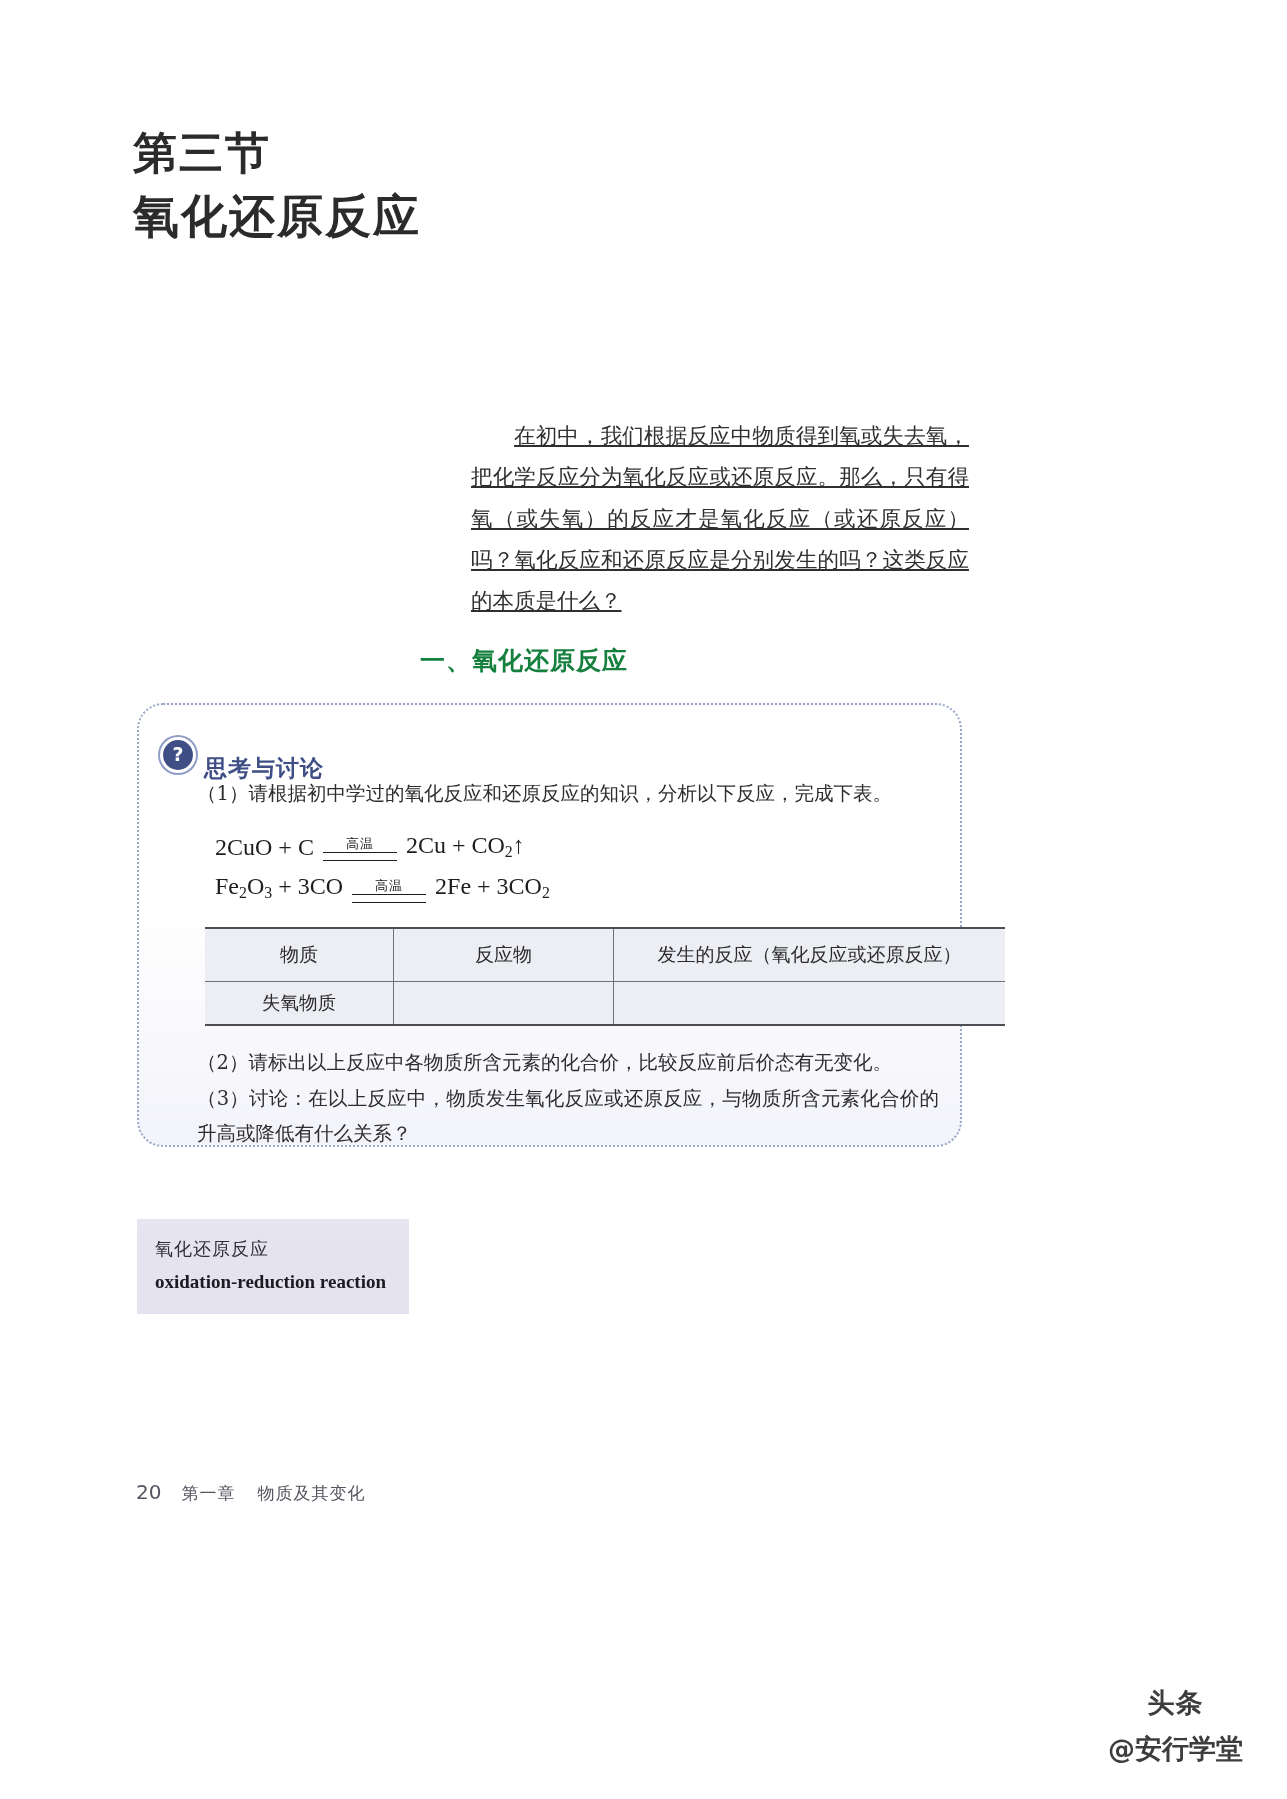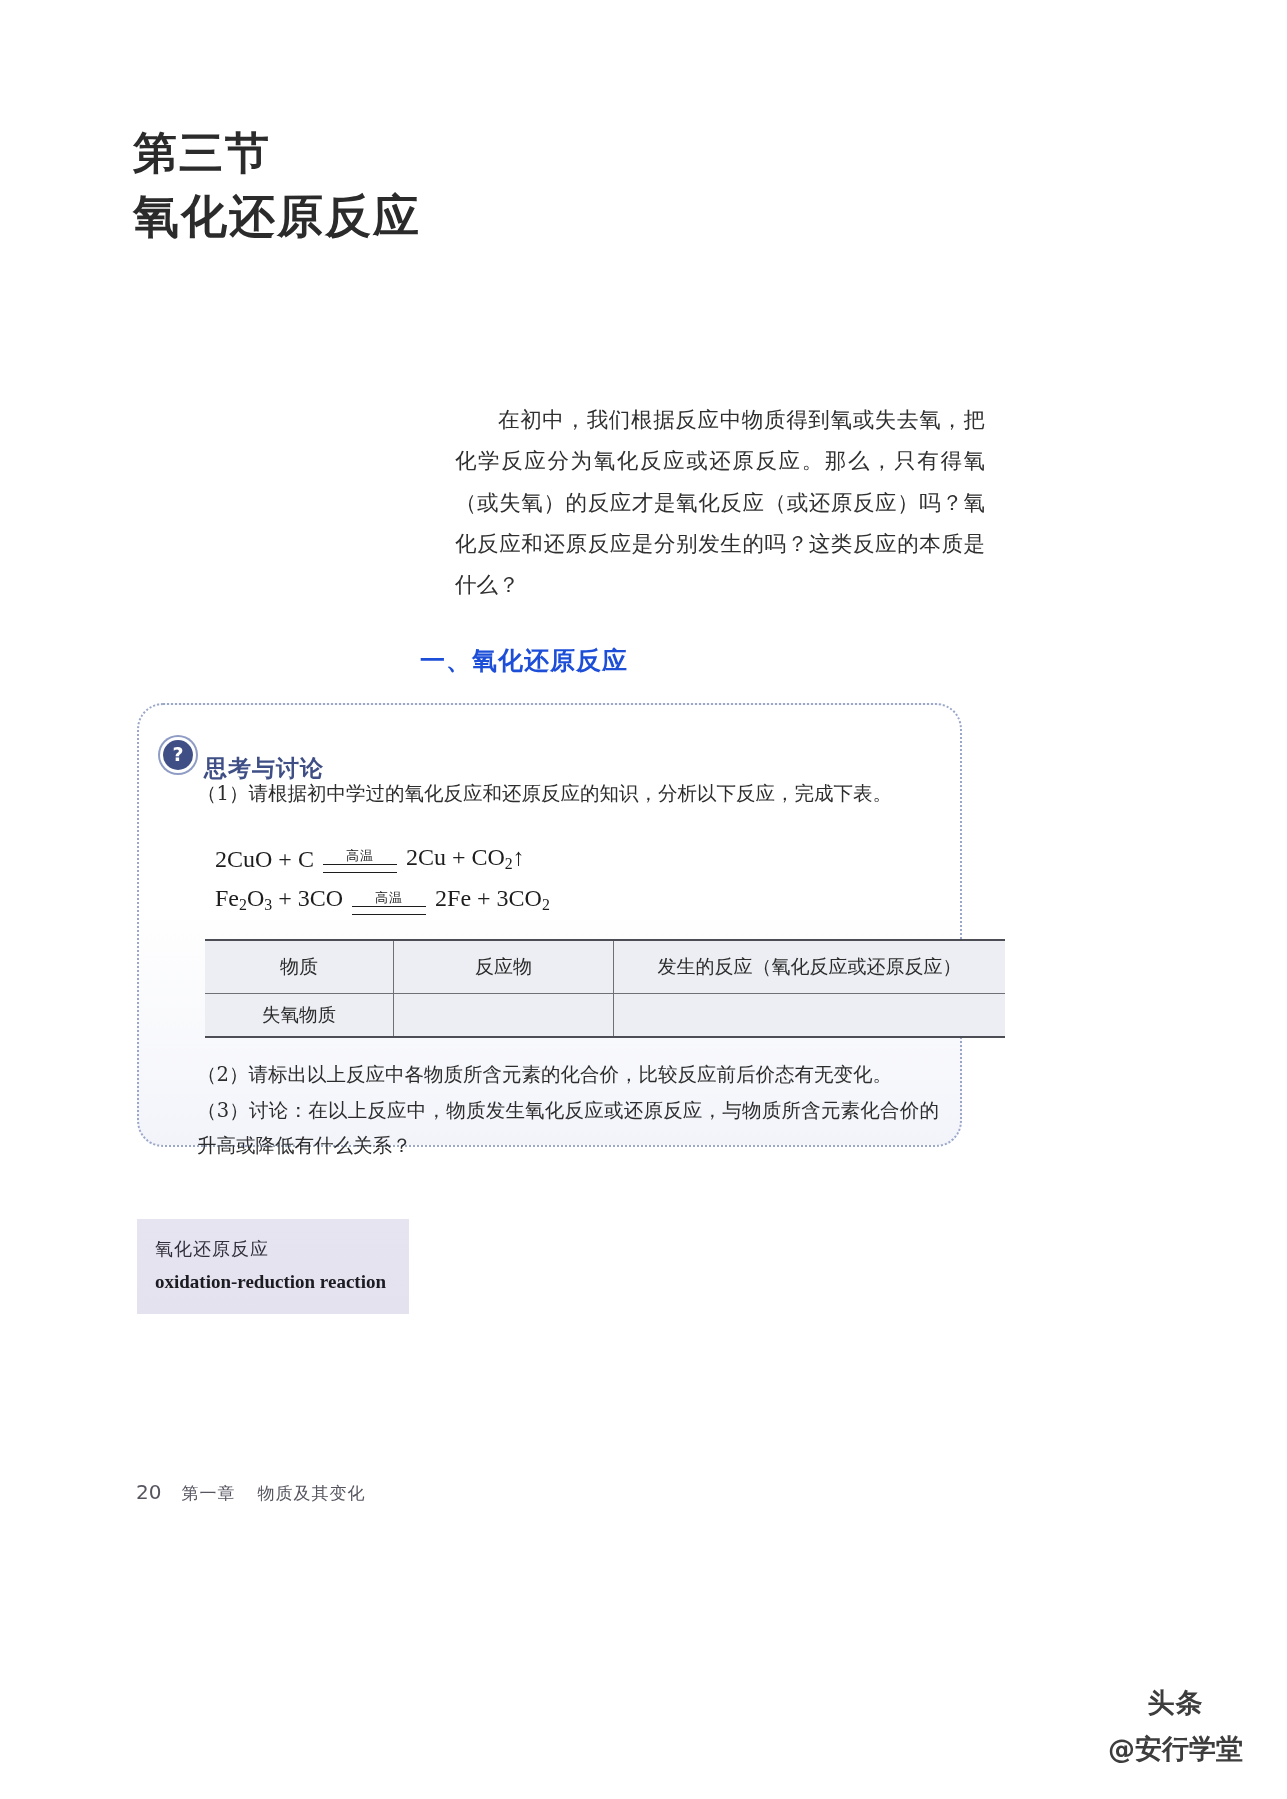--- a/index.html
+++ b/index.html
@@ -27,30 +27,30 @@
   .title-line.main{font-size:46px;}
 
   
   .intro{
     position:absolute;left:455px;top:400px;width:530px;
     font-size:21.5px;line-height:1.92;
     text-align:justify;
     text-justify:inter-ideograph;
     color:#2f2f2f;
   }
-  .intro p{margin:0;text-indent:2em;}
+  .intro p{margin:16px;text-indent:2em;text-decoration:underline;}
 
   
   .sec-head{
     position:absolute;left:420px;top:644px;
     font-family:"DejaVu Sans","Liberation Sans",sans-serif;
     font-weight:700;
     font-size:25px;
     letter-spacing:1px;
-    color:#1d4ed8;
+    color:#15803d;
     white-space:nowrap;
   }
 
   
   .think-box{
     position:absolute;left:137px;top:703px;width:825px;height:444px;
     border:2px dotted #9aa7c9;
     border-radius:26px;
     background:linear-gradient(180deg,#ffffff 0%,#ffffff 45%,#f3f4fa 100%);
     box-sizing:border-box;
@@ -76,21 +76,21 @@
 
   .think-body{position:absolute;left:58px;top:72px;width:742px;}
   .q-line{
     font-family:"DejaVu Serif","Liberation Serif",serif;
     font-size:19.5px;line-height:1.78;color:#2d2d2d;
     text-align:justify;text-justify:inter-ideograph;
     margin:0;
   }
 
   
-  .eqs{margin-top:32px;margin-left:18px;}
+  .eqs{margin-top:20px;margin-left:18px;}
   .eq{
     display:flex;align-items:flex-end;
     font-family:"Liberation Serif","DejaVu Serif",serif;
     font-size:24px;color:#1d1d1d;margin-bottom:10px;
     white-space:nowrap;
   }
   .eq .lhs,.eq .rhs{padding-bottom:2px;}
   .eq sub{font-size:0.66em;vertical-align:-0.28em;}
   .arrowbox{
     display:inline-flex;flex-direction:column;align-items:center;

